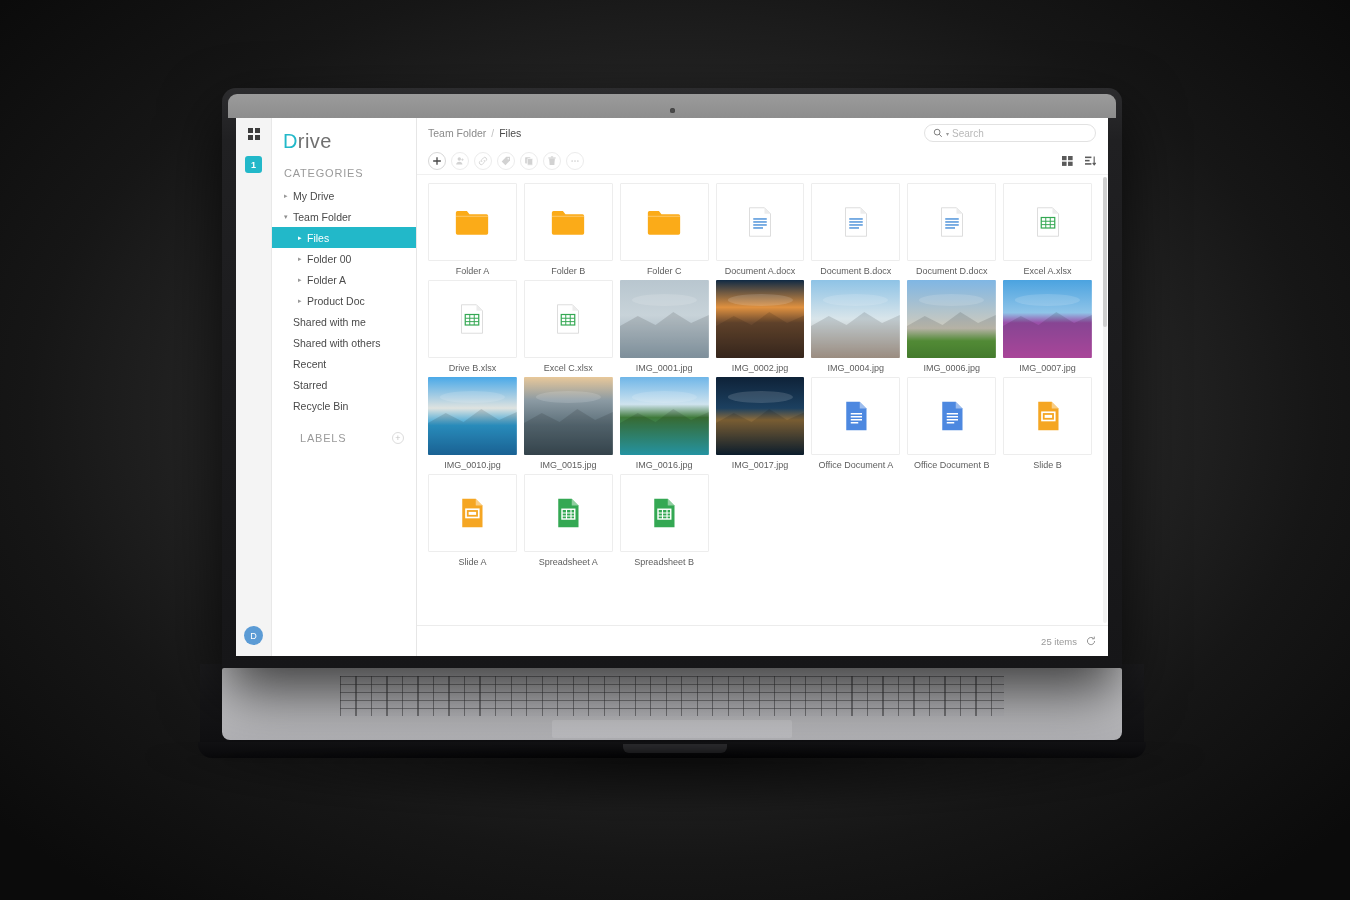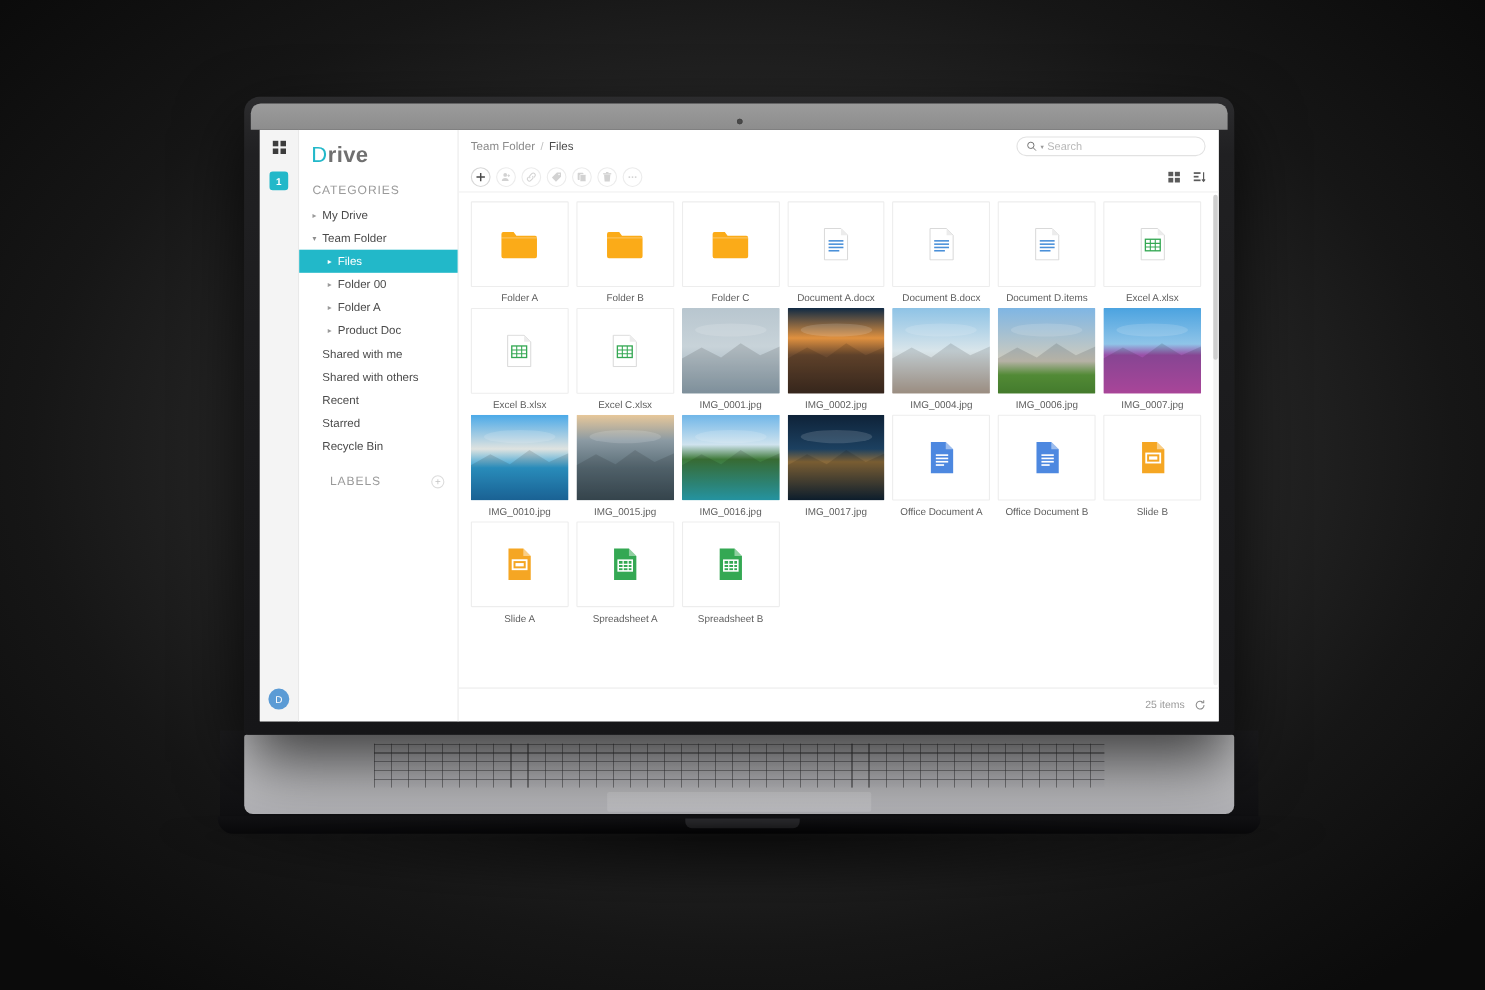--- a/index.html
+++ b/index.html
@@ -111,21 +111,21 @@
   }
 
   
   .sidebar {
     width: 145px; flex: 0 0 145px;
     background: #fff; border-right: 1px solid #e6e6e6;
     padding-top: 10px;
   }
   .logo { padding: 2px 0 0 11px; font-size: 20px; letter-spacing: .4px; font-weight: 300; }
   .logo .d { color: #22b8c9; }
-  .logo .rest { color: #707070; font-weight: bold; }
+  .logo .rest { color: #707070; }
   .sec-title {
     font-size: 11px; letter-spacing: .8px; color: #9a9a9a;
     padding: 14px 0 6px 12px; text-transform: uppercase;
   }
   .nav-item {
     display: flex; align-items: center;
     height: 21px; padding-left: 12px;
     font-size: 10.5px; color: #4a4a4a; cursor: pointer;
   }
   .nav-item.indent { padding-left: 26px; }
@@ -462,21 +462,21 @@
                       <path d="M4 1h20l8 8v30H4z" fill="#fff" stroke="#d9d9d9" stroke-width="1.2"></path>
                       <path d="M24 1l8 8h-8z" fill="#ececec"></path>
                       <g fill="#4a90d9">
                         <rect x="9" y="15" width="18" height="1.9"></rect>
                         <rect x="9" y="19" width="18" height="1.9"></rect>
                         <rect x="9" y="23" width="18" height="1.9"></rect>
                         <rect x="9" y="27" width="13" height="1.9"></rect>
                       </g>
                     </svg>
                   </div>
-                  <div class="tile-label">Document D.items</div>
+                  <div class="tile-label">Document D.docx</div>
                 </div>
                 <div class="tile">
                   <div class="thumb">
                     <svg width="30" height="30" viewBox="0 0 36 40">
                       <path d="M4 1h20l8 8v30H4z" fill="#fff" stroke="#d9d9d9" stroke-width="1.2"></path>
                       <path d="M24 1l8 8h-8z" fill="#ececec"></path>
                       <rect x="9" y="14" width="18" height="14" fill="none" stroke="#34a853" stroke-width="1.6"></rect>
                       <path d="M9 19h18M9 23.5h18M15 14v14M21 14v14" stroke="#34a853" stroke-width="1.3"></path>
                     </svg>
                   </div>
@@ -484,21 +484,21 @@
                 </div>
                 <div class="tile">
                   <div class="thumb">
                     <svg width="30" height="30" viewBox="0 0 36 40">
                       <path d="M4 1h20l8 8v30H4z" fill="#fff" stroke="#d9d9d9" stroke-width="1.2"></path>
                       <path d="M24 1l8 8h-8z" fill="#ececec"></path>
                       <rect x="9" y="14" width="18" height="14" fill="none" stroke="#34a853" stroke-width="1.6"></rect>
                       <path d="M9 19h18M9 23.5h18M15 14v14M21 14v14" stroke="#34a853" stroke-width="1.3"></path>
                     </svg>
                   </div>
-                  <div class="tile-label">Excel B.xlsx</div>
+                  <div class="tile-label">Drive B.xlsx</div>
                 </div>
                 <div class="tile">
                   <div class="thumb">
                     <svg width="30" height="30" viewBox="0 0 36 40">
                       <path d="M4 1h20l8 8v30H4z" fill="#fff" stroke="#d9d9d9" stroke-width="1.2"></path>
                       <path d="M24 1l8 8h-8z" fill="#ececec"></path>
                       <rect x="9" y="14" width="18" height="14" fill="none" stroke="#34a853" stroke-width="1.6"></rect>
                       <path d="M9 19h18M9 23.5h18M15 14v14M21 14v14" stroke="#34a853" stroke-width="1.3"></path>
                     </svg>
                   </div>

